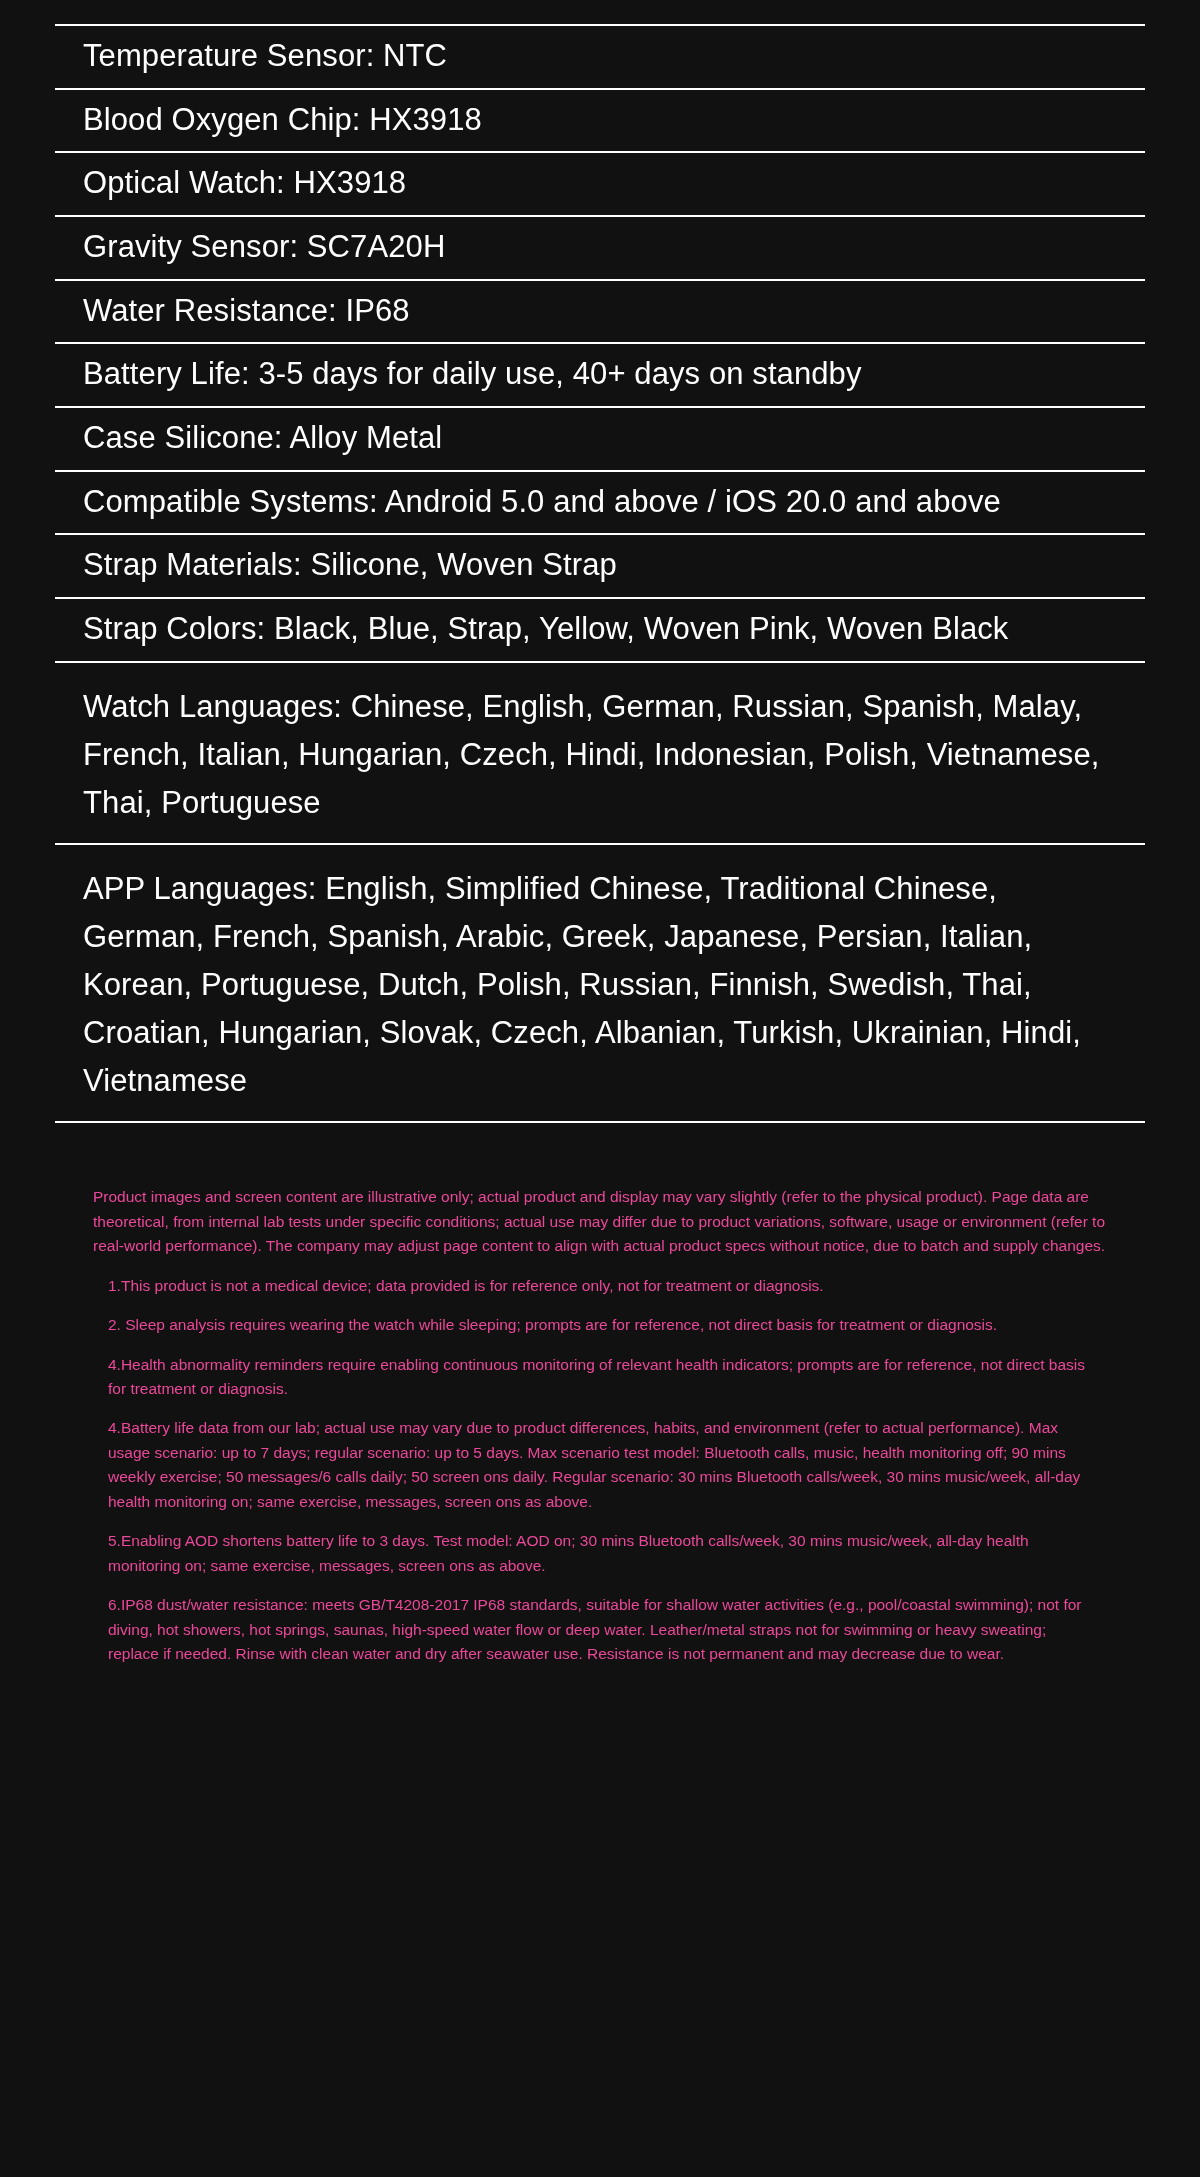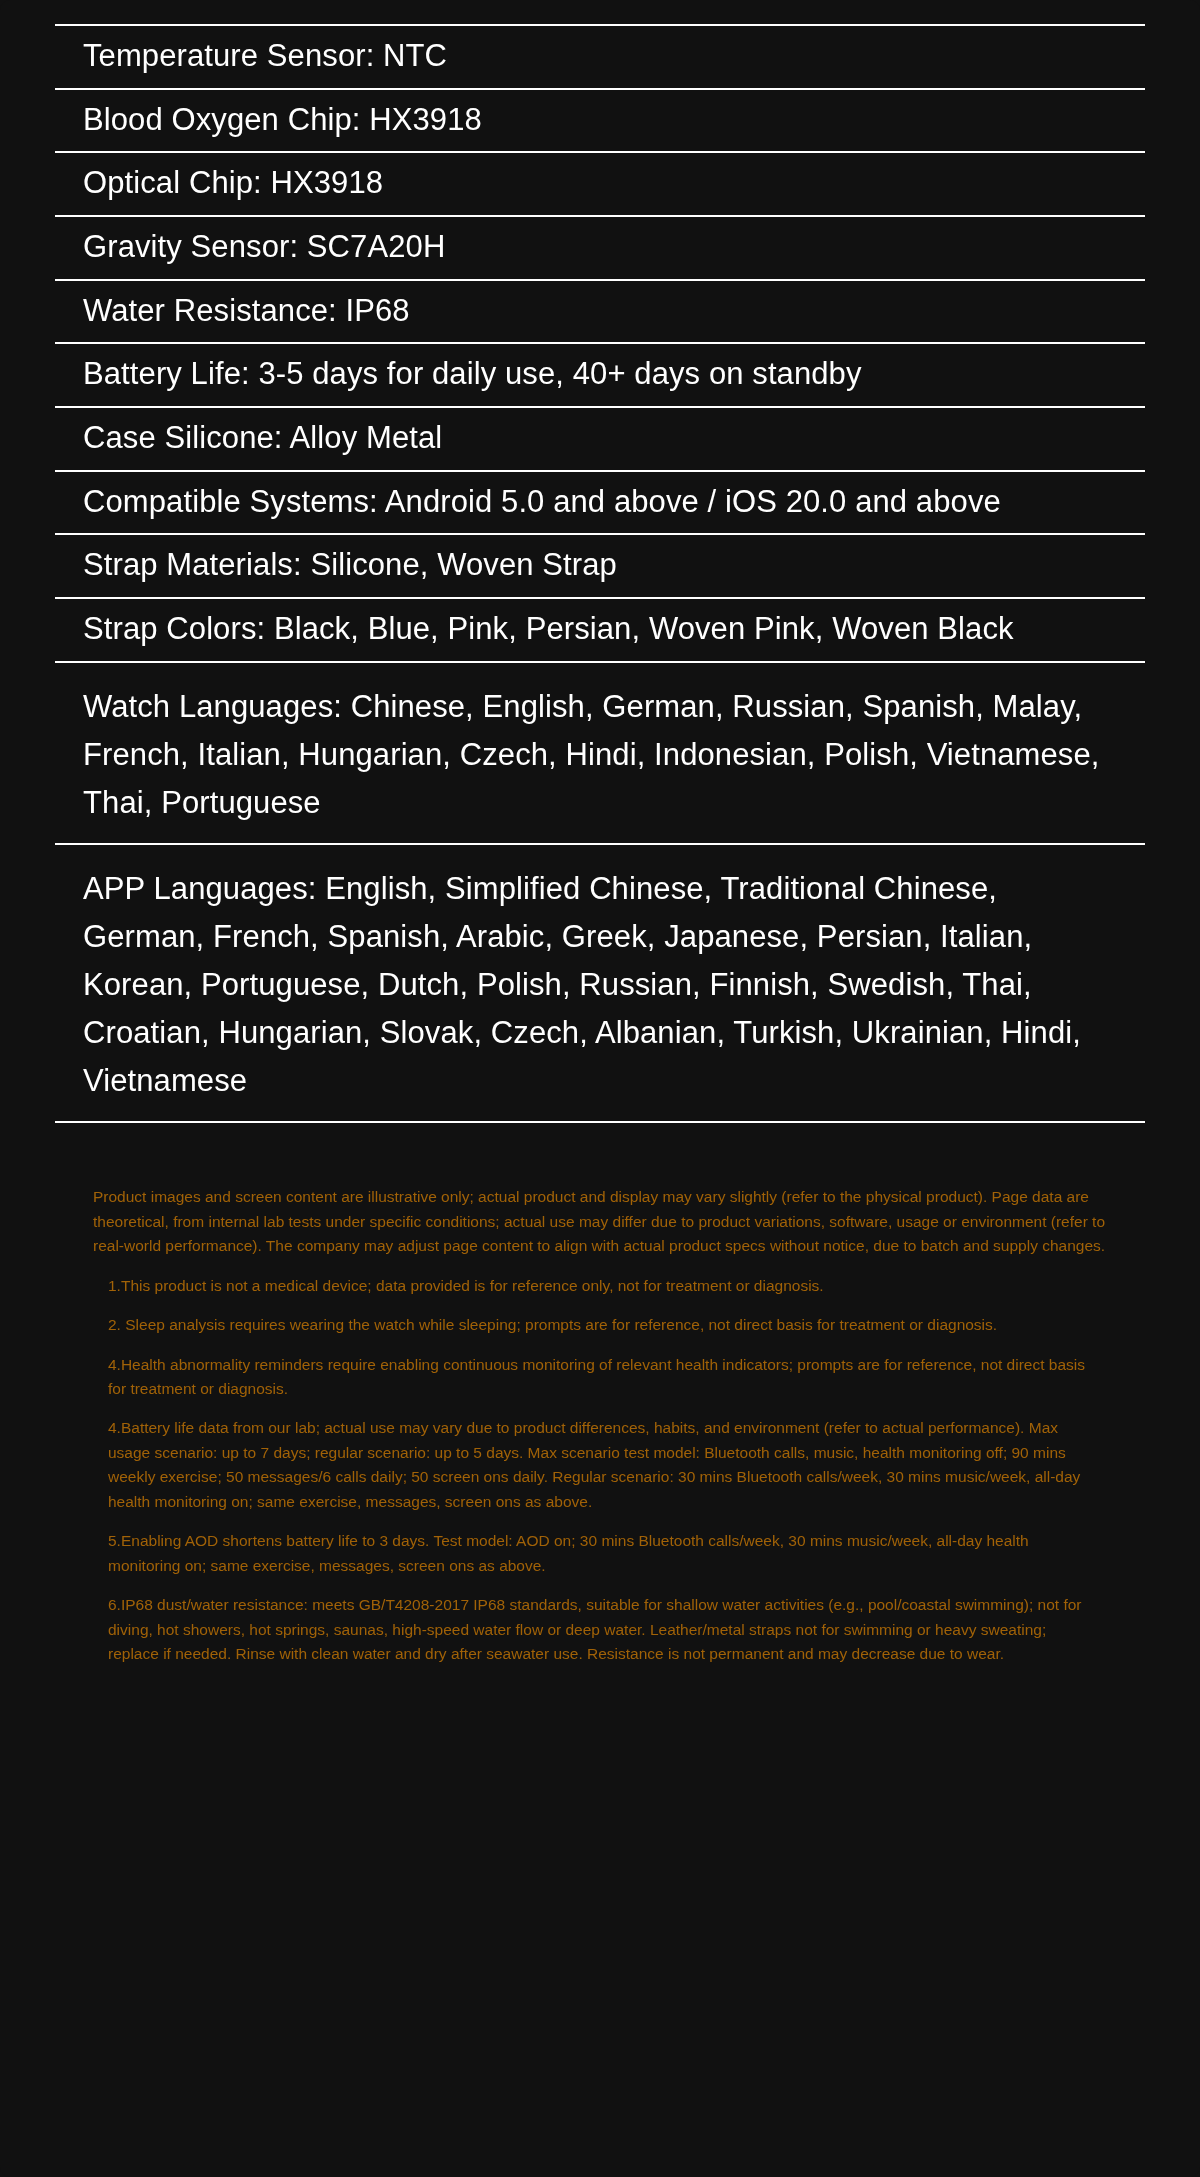--- a/index.html
+++ b/index.html
@@ -46,21 +46,21 @@
     white-space: normal;
     padding-top: 20px;
     padding-bottom: 16px;
     line-height: 1.55;
   }
   .disclaimer {
     margin: 0 auto;
     width: 1110px;
     padding: 62px 48px 40px 48px;
     box-sizing: border-box;
-    color: #a16207;
+    color: #ec4899;
     font-size: 15.5px;
     line-height: 1.58;
   }
   .disclaimer p {
     margin: 0 0 1px 0;
   }
   .disclaimer .para-block {
     margin-bottom: 2px;
   }
   .disclaimer .note {
@@ -80,21 +80,21 @@
       <span>Temperature Sensor: NTC</span>
     </div>
     <div class="rule"></div>
 
     <div class="spec-row">
       <span>Blood Oxygen Chip: HX3918</span>
     </div>
     <div class="rule"></div>
 
     <div class="spec-row">
-      <span>Optical Chip: HX3918</span>
+      <span>Optical Watch: HX3918</span>
     </div>
     <div class="rule"></div>
 
     <div class="spec-row">
       <span>Gravity Sensor: SC7A20H</span>
     </div>
     <div class="rule"></div>
 
     <div class="spec-row">
       <span>Water Resistance: IP68</span>
@@ -115,21 +115,21 @@
       <span>Compatible Systems: Android 5.0 and above / iOS 20.0 and above</span>
     </div>
     <div class="rule"></div>
 
     <div class="spec-row">
       <span>Strap Materials: Silicone, Woven Strap</span>
     </div>
     <div class="rule"></div>
 
     <div class="spec-row">
-      <span>Strap Colors: Black, Blue, Pink, Persian, Woven Pink, Woven Black</span>
+      <span>Strap Colors: Black, Blue, Strap, Yellow, Woven Pink, Woven Black</span>
     </div>
     <div class="rule"></div>
 
     <div class="spec-row multiline">
       <span>Watch Languages: Chinese, English, German, Russian, Spanish, Malay, French, Italian, Hungarian, Czech, Hindi, Indonesian, Polish, Vietnamese, Thai, Portuguese</span>
     </div>
     <div class="rule"></div>
 
     <div class="spec-row multiline">
       <span>APP Languages: English, Simplified Chinese, Traditional Chinese, German, French, Spanish, Arabic, Greek, Japanese, Persian, Italian, Korean, Portuguese, Dutch, Polish, Russian, Finnish, Swedish, Thai, Croatian, Hungarian, Slovak, Czech, Albanian, Turkish, Ukrainian, Hindi, Vietnamese</span>

